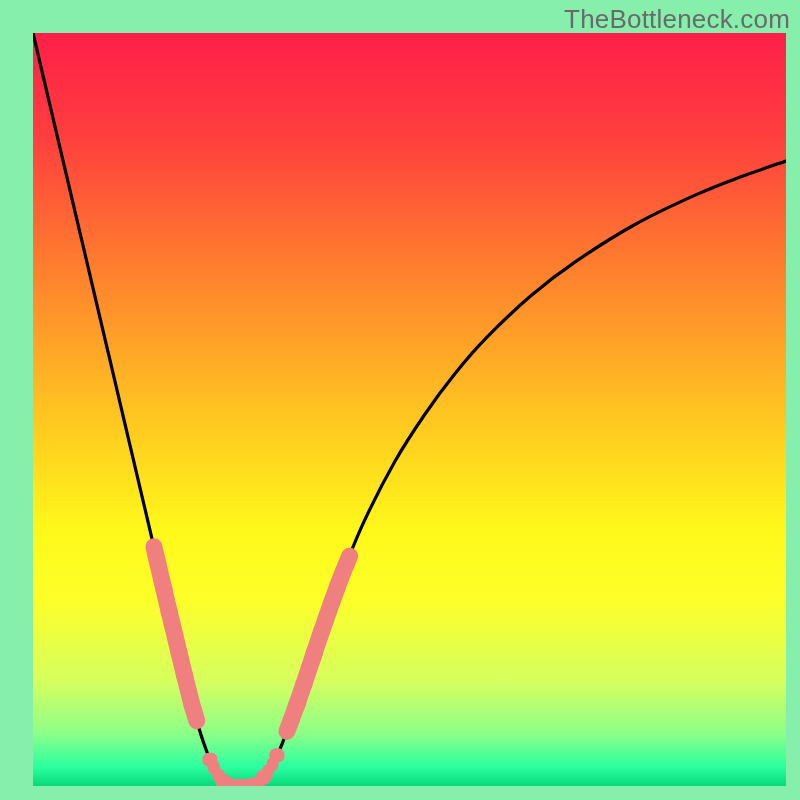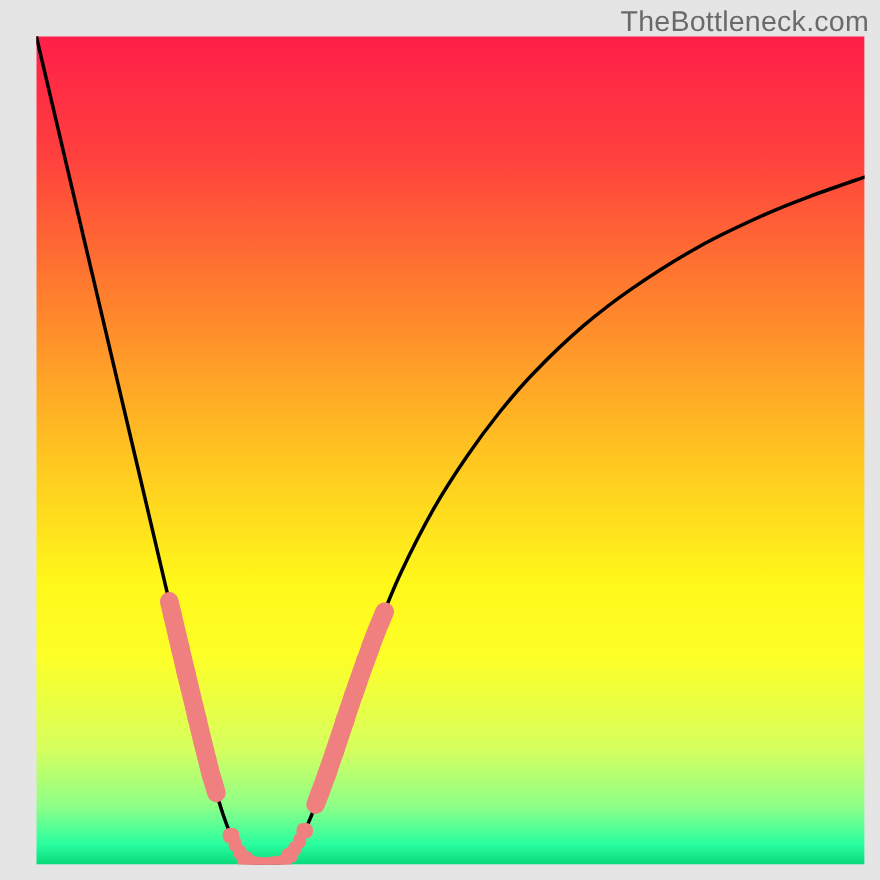--- a/index.html
+++ b/index.html
@@ -10,21 +10,21 @@
   overflow: hidden;
   background: #000;
   font-family: Arial, Helvetica, sans-serif;
 }
 .frame {
   position: absolute;
   left: 0;
   top: 0;
   width: 800px;
   height: 800px;
-  background: #e5e5e5;
+  background: #86efac;
 }
 .plot {
   position: absolute;
   left: 33px;
   top: 33px;
   width: 753px;
   height: 753px;
 }
 .watermark {
   position: absolute;

